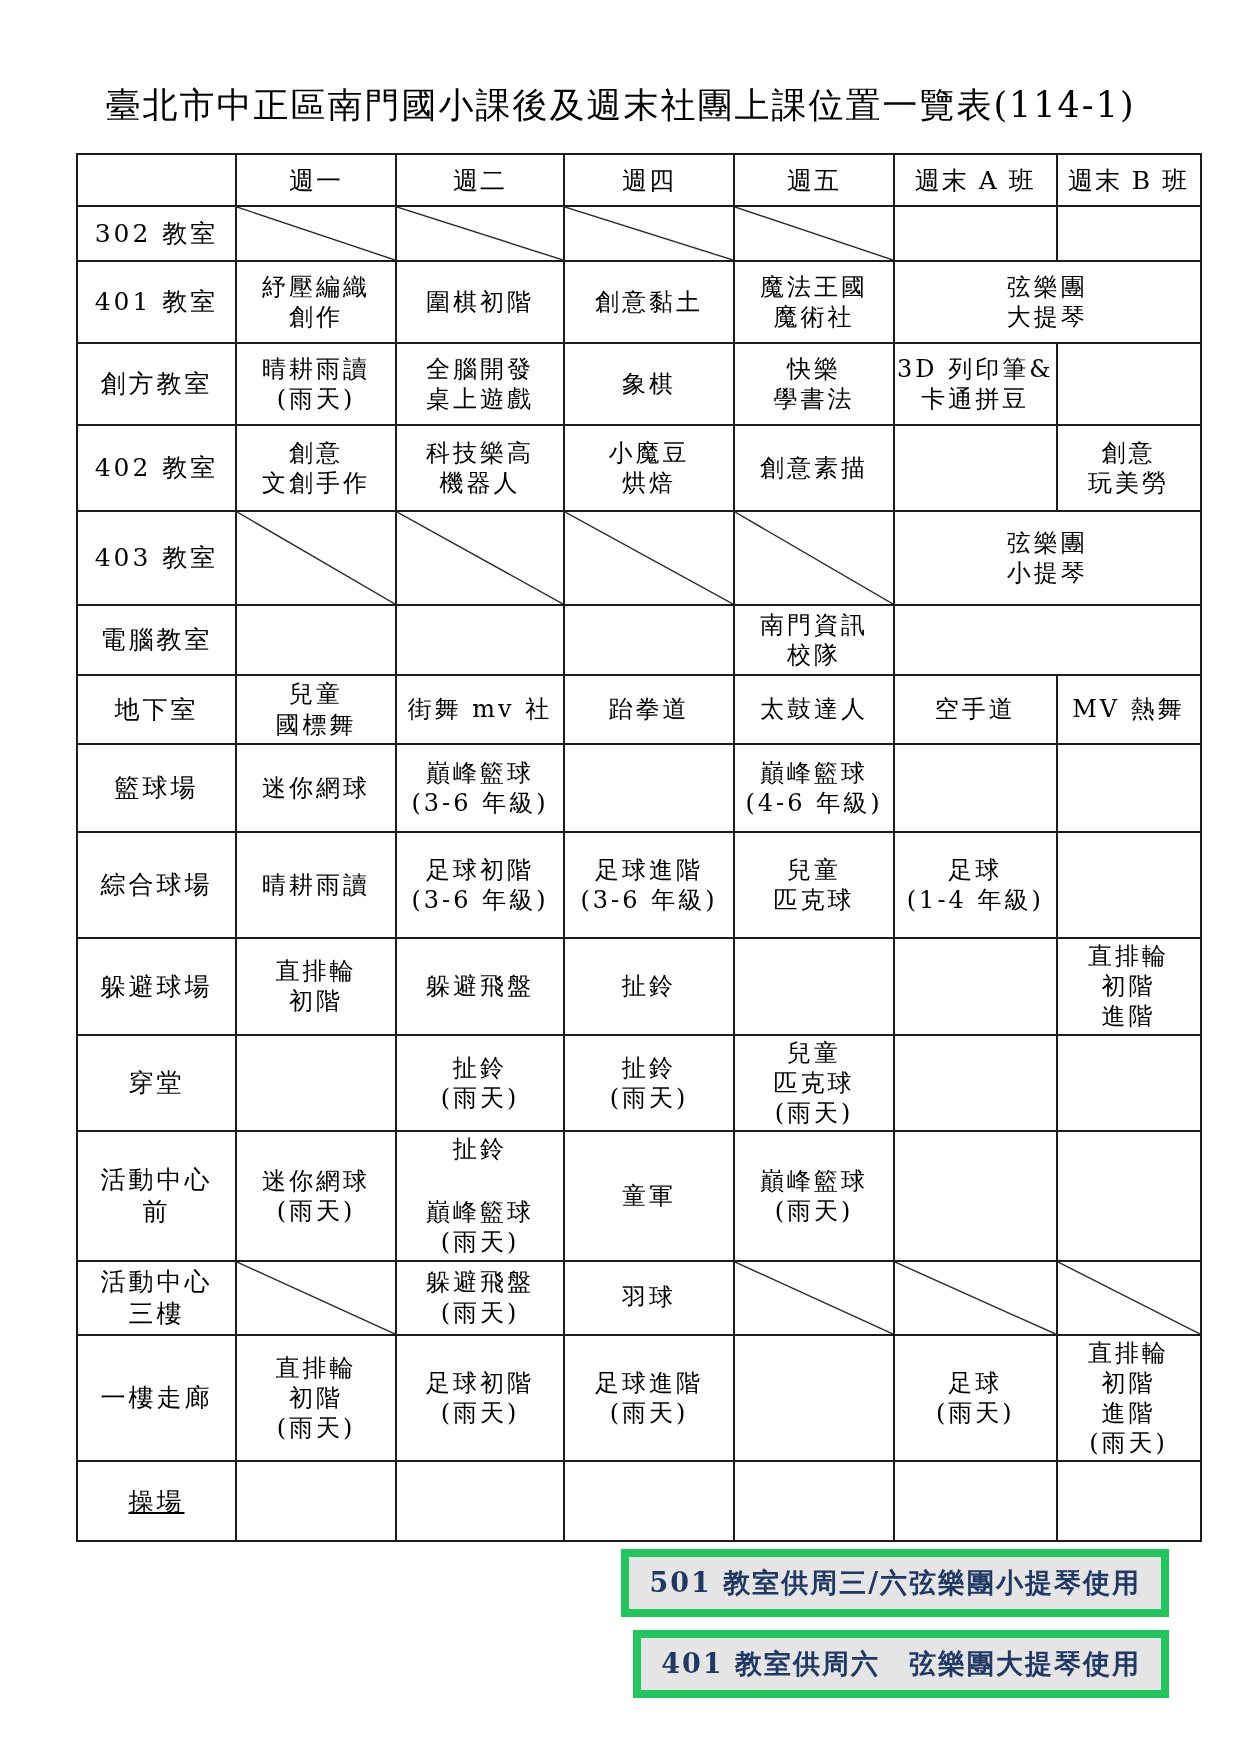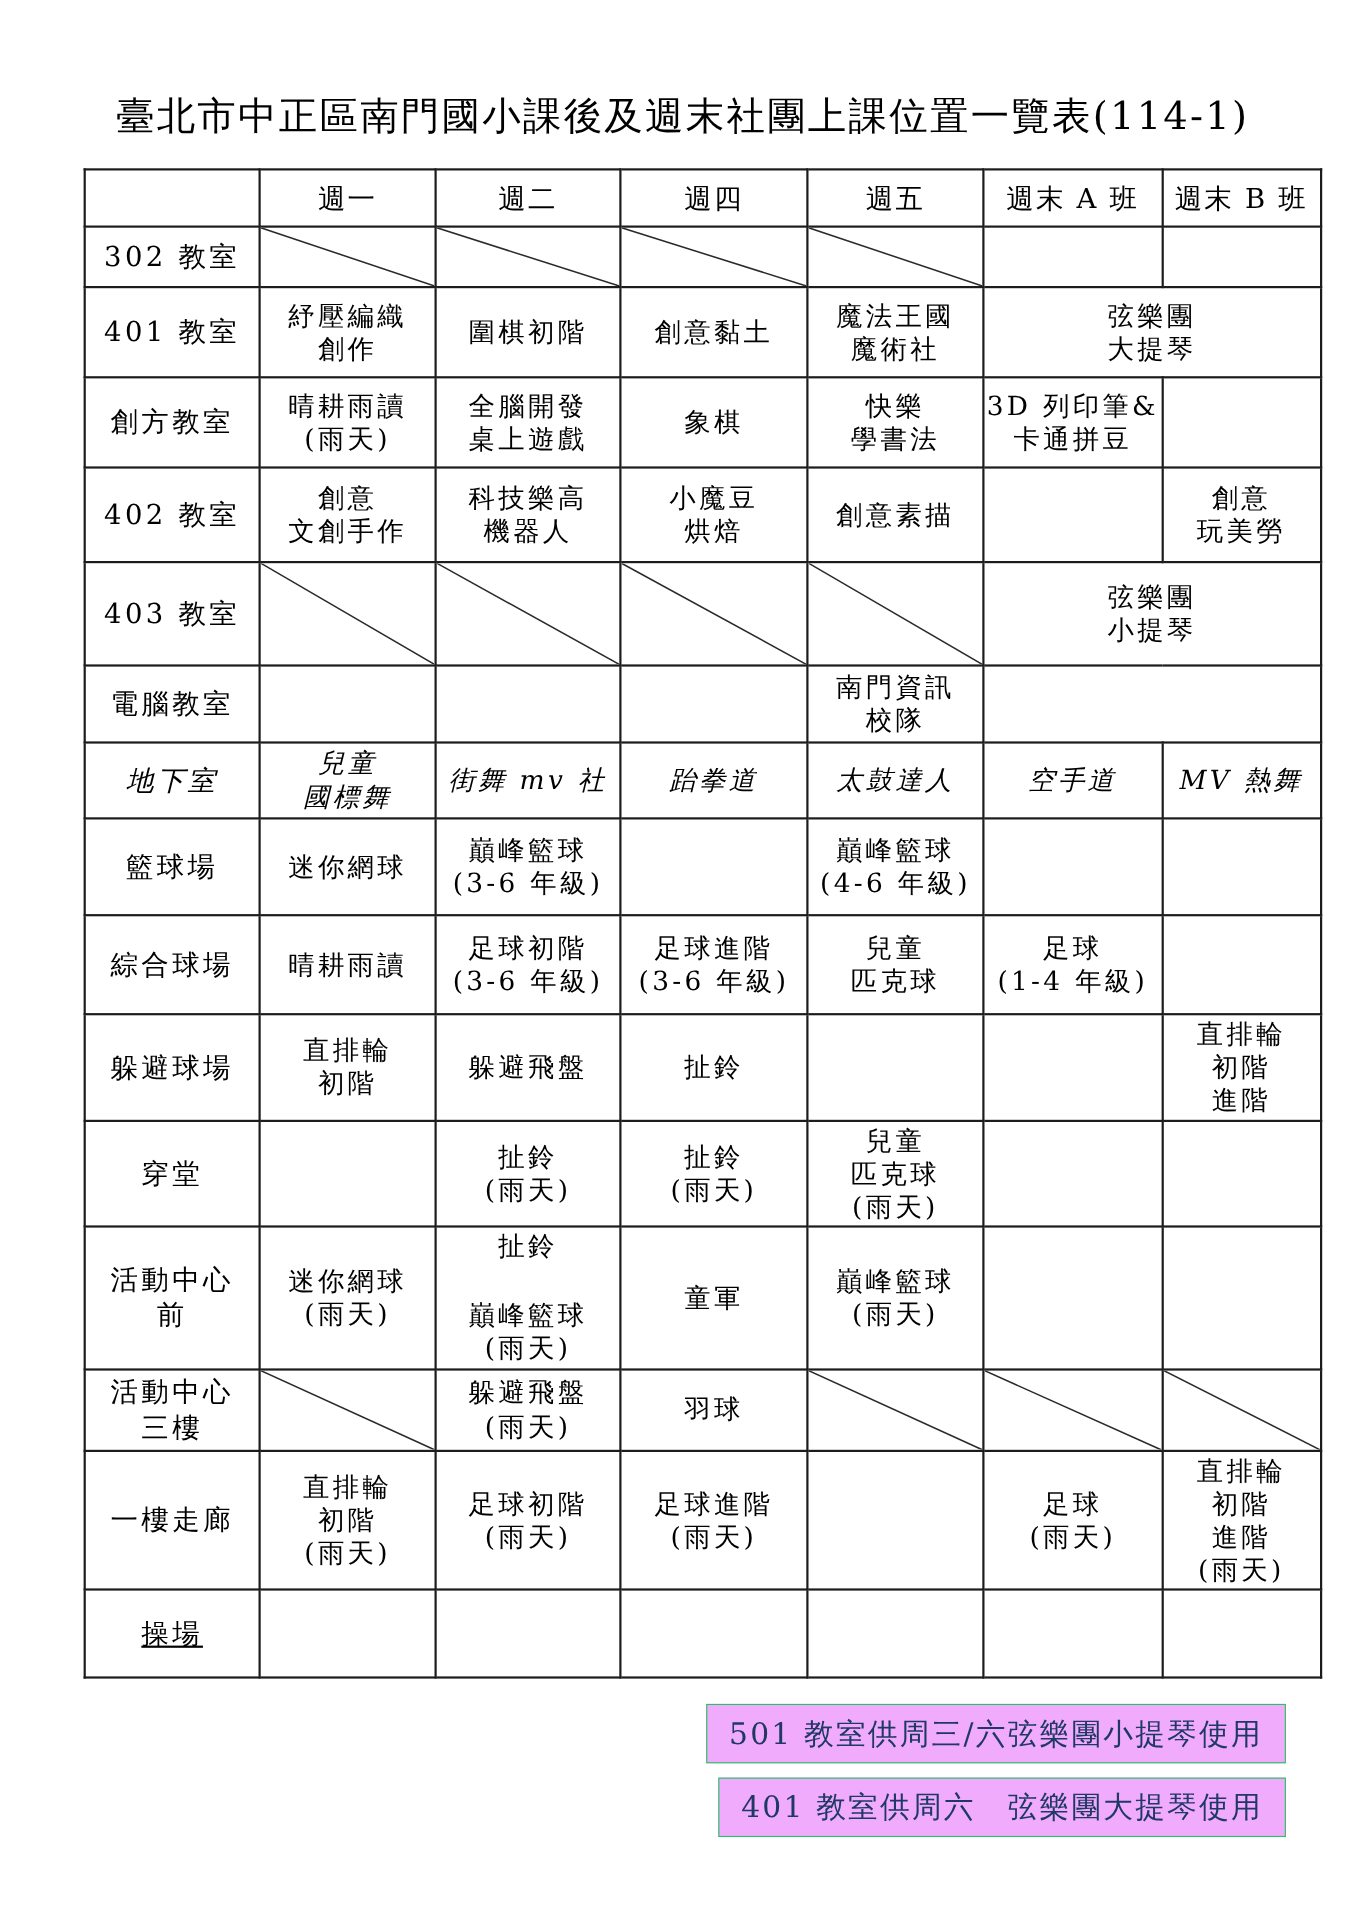--- a/index.html
+++ b/index.html
@@ -46,24 +46,24 @@
   .notes {
     position:absolute;
     top:1549px;
     right:72px;
     display:flex;
     flex-direction:column;
     align-items:flex-end;
     gap:13px;
   }
   .note {
-    border:1px solid #22c55e;
+    border:8px solid #22c55e;
     color:#1F3864;
-    background:#f0abfc;
-    font-weight:400;
+    background:#e5e5e5;
+    font-weight:700;
     font-size:27px;
     letter-spacing:2px;
     padding:8px 20px;
     white-space:nowrap;
   }
 </style>
 </head>
 <body>
 
 <div class="page">
@@ -226,21 +226,21 @@
           </th>
           <td class="cell"></td>
           <td class="cell"></td>
           <td class="cell"></td>
           <td class="cell">
             <div class="line">南門資訊</div>
             <div class="line">校隊</div>
           </td>
           <td class="cell" colspan="2"></td>
         </tr>
-        <tr style="height: 69px; font-style: italic;">
+        <tr style="height: 69px;">
           <th class="room">
             <div class="line">地下室</div>
           </th>
           <td class="cell">
             <div class="line">兒童</div>
             <div class="line">國標舞</div>
           </td>
           <td class="cell">
             <div class="line">街舞 mv 社</div>
           </td>
@@ -269,21 +269,21 @@
             <div class="line">(3-6 年級)</div>
           </td>
           <td class="cell"></td>
           <td class="cell">
             <div class="line">巔峰籃球</div>
             <div class="line">(4-6 年級)</div>
           </td>
           <td class="cell"></td>
           <td class="cell"></td>
         </tr>
-        <tr style="height: 90px;">
+        <tr style="height: 106px;">
           <th class="room">
             <div class="line">綜合球場</div>
           </th>
           <td class="cell">
             <div class="line">晴耕雨讀</div>
           </td>
           <td class="cell">
             <div class="line">足球初階</div>
             <div class="line">(3-6 年級)</div>
           </td>

